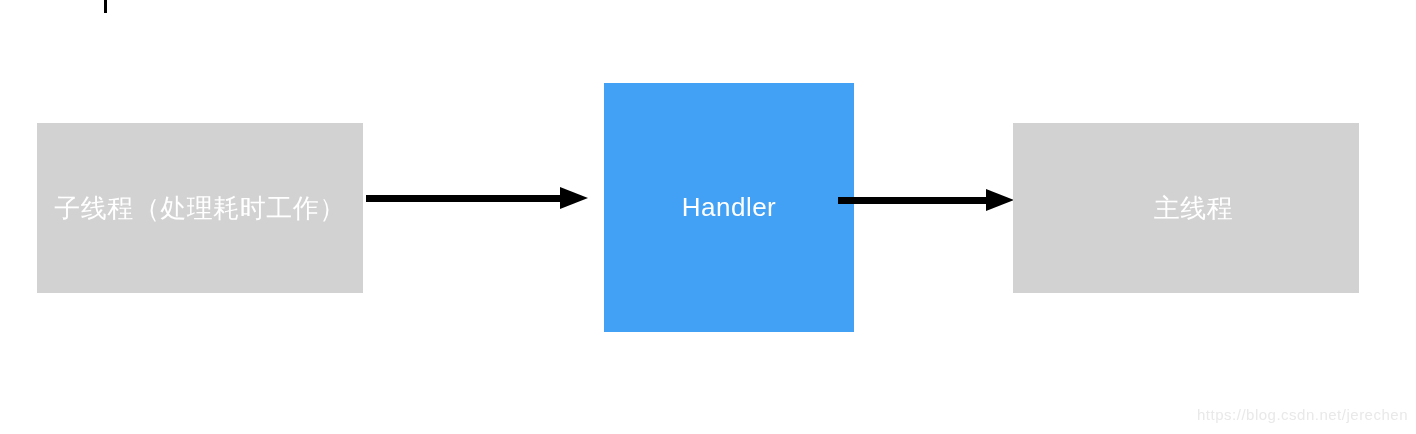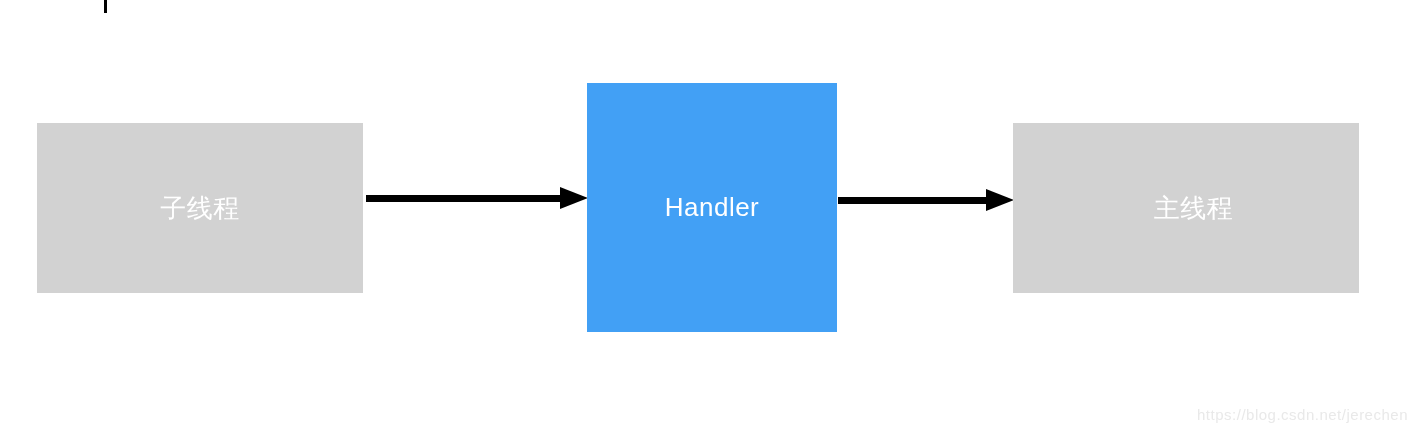--- a/index.html
+++ b/index.html
@@ -21,21 +21,21 @@
     align-items: center;
     justify-content: center;
     text-align: center;
     color: #ffffff;
     font-size: 26px;
     line-height: 41px;
     font-weight: 400;
     letter-spacing: 0.5px;
   }
   .node-child  { left: 37px;   top: 123px; width: 326px; height: 170px; }
-  .node-handler{ left: 587px;  top: 83px;  width: 250px; height: 249px; }
+  .node-handler{ left: 604px;  top: 83px;  width: 250px; height: 249px; }
   .node-main   { left: 1013px; top: 123px; width: 331px; height: 170px; padding-left: 15px; }
   .arrow-shaft {
     position: absolute;
     height: 7px;
     background: #000000;
   }
   .arrow-head {
     position: absolute;
     width: 0;
     height: 0;
@@ -66,20 +66,21 @@
 </style>
 </head>
 <body>
 
 <div class="canvas">
 
   <div class="cursor-mark"></div>
 
   <div class="node node-child" style="background: rgb(210, 210, 210);">
     <span>子线程</span>
+    <span>（处理耗时工作）</span>
   </div>
 
   <div class="arrow-shaft arrow1-shaft"></div>
   <div class="arrow-head arrow1-head"></div>
 
   <div class="node node-handler" style="background: rgb(66, 160, 245);">
     <span>Handler</span>
   </div>
 
   <div class="arrow-shaft arrow2-shaft"></div>

